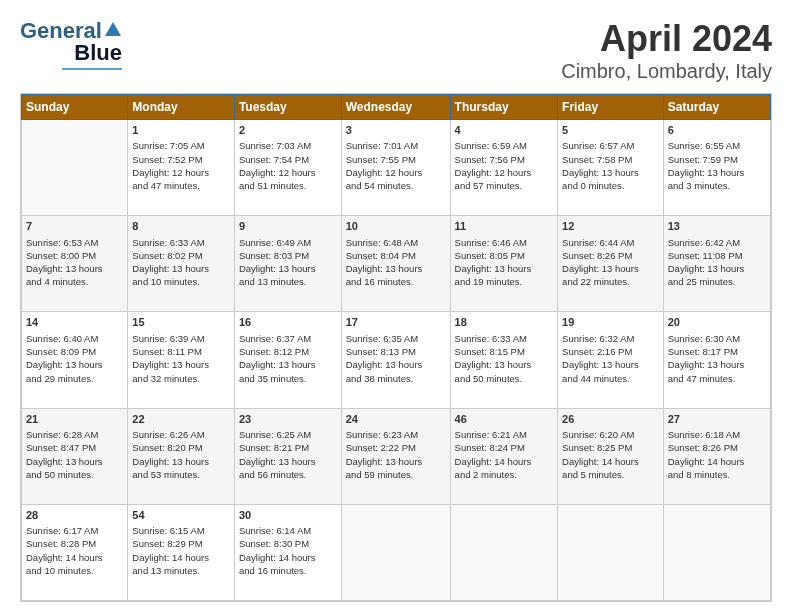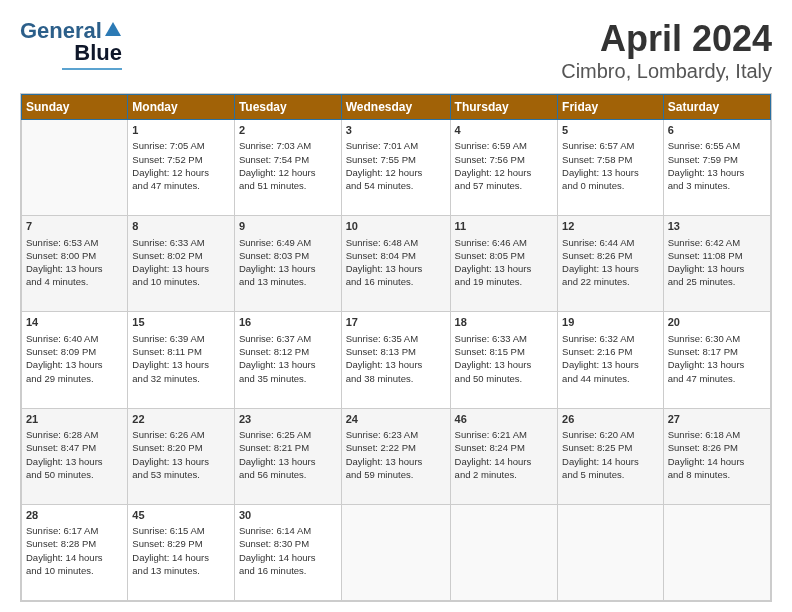--- a/index.html
+++ b/index.html
@@ -322,21 +322,21 @@
           </tr>
           <tr class="cal-row">
             <td>
               <span class="day-num">28</span>
               <div>Sunrise: 6:17 AM</div>
               <div>Sunset: 8:28 PM</div>
               <div>Daylight: 14 hours</div>
               <div>and 10 minutes.</div>
             </td>
             <td>
-              <span class="day-num">45</span>
+              <span class="day-num">54</span>
               <div>Sunrise: 6:15 AM</div>
               <div>Sunset: 8:29 PM</div>
               <div>Daylight: 14 hours</div>
               <div>and 13 minutes.</div>
             </td>
             <td>
               <span class="day-num">30</span>
               <div>Sunrise: 6:14 AM</div>
               <div>Sunset: 8:30 PM</div>
               <div>Daylight: 14 hours</div>

